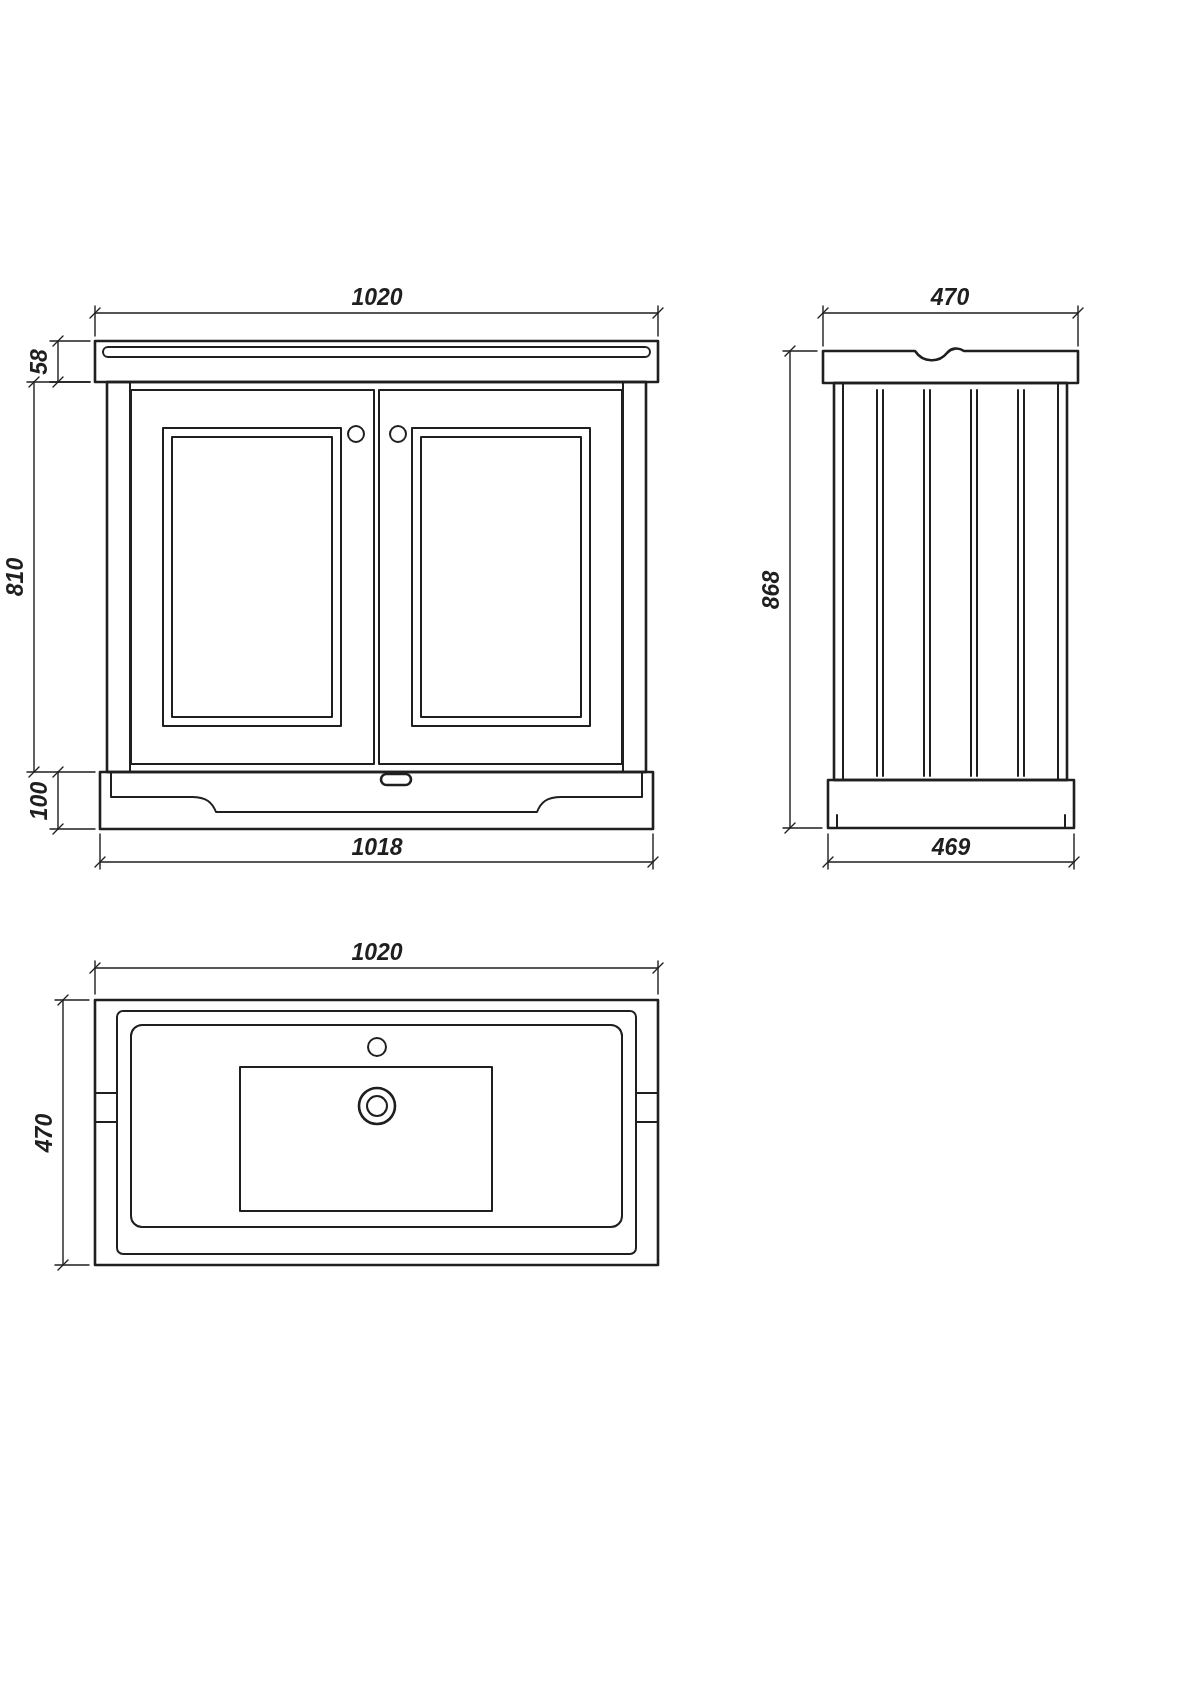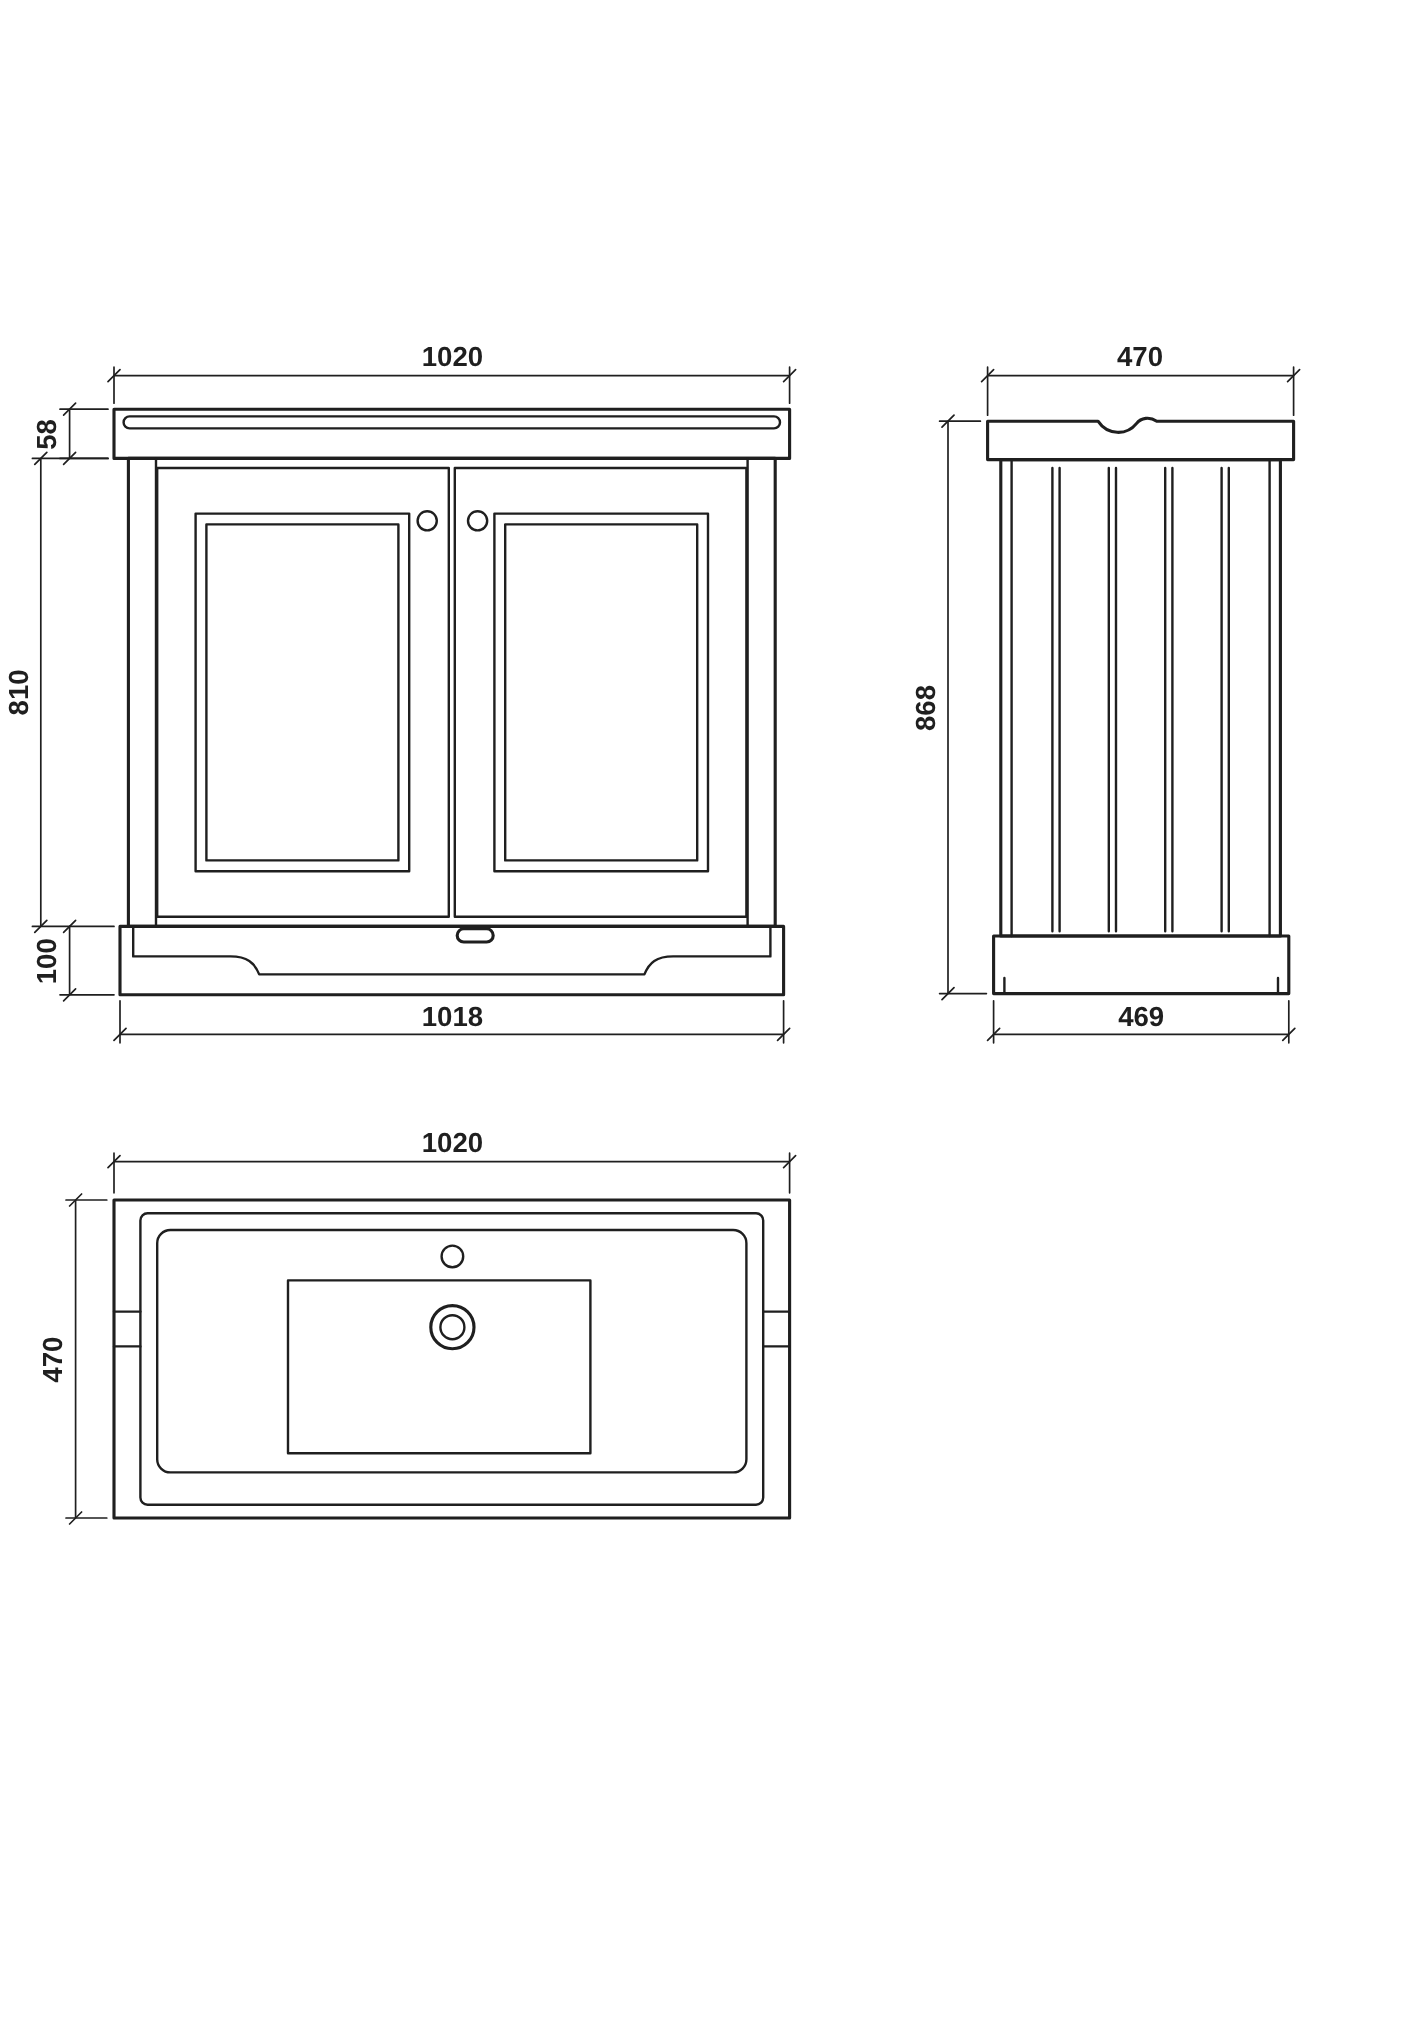--- a/index.html
+++ b/index.html
@@ -7,20 +7,21 @@
     padding: 0;
     background: #ffffff;
   }
   .canvas {
     position: relative;
     width: 1190px;
     height: 1684px;
     background: var(--bg, #ffffff);
     overflow: hidden;
     font-family: "Liberation Sans", sans-serif;
+    font-style: italic;
   }
   svg { display: block; }
   .ln {
     stroke: var(--line, #1f1f1f);
     fill: none;
     stroke-width: 2;
     stroke-linecap: round;
     stroke-linejoin: round;
   }
   .ln-thick { stroke-width: 2.6; }

